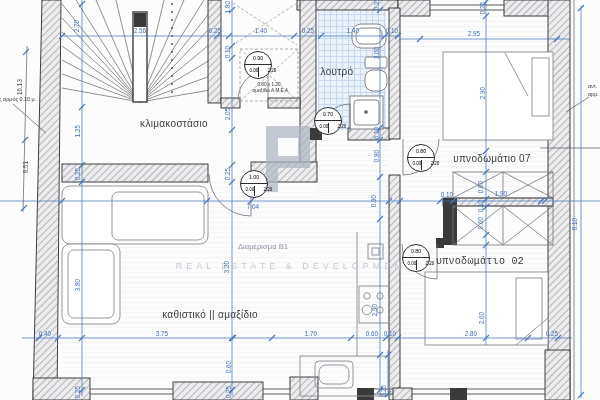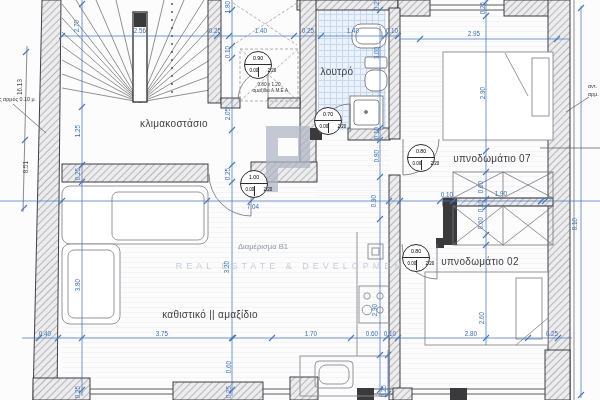--- a/index.html
+++ b/index.html
@@ -346,21 +346,21 @@
       <div class="dim" style="left: 372px; top: 334px;">0.60</div>
       <div class="dim" style="left: 390px; top: 334px;">0.10</div>
       <div class="dim" style="left: 471px; top: 334px;">2.80</div>
       <div class="dim" style="left: 552px; top: 334px;">0.25</div>
       <div class="dim rot drk" style="left: 20px; top: 87px;">16.13</div>
       <div class="dim rot drk" style="left: 26px; top: 167px;">8.51</div>
       <div class="dim rot" style="left: 575px; top: 224px;">8.10</div>
       <div class="room" style="left: 174px; top: 123px;">κλιμακοστάσιο</div>
       <div class="room" style="left: 337px; top: 71px;">λουτρό</div>
       <div class="room" style="left: 492px; top: 158px;">υπνοδωμάτιο 07</div>
-      <div class="room" style="left: 480px; top: 261px;">υπνοδωμάτιο 02</div>
+      <div class="room" style="left: 480px; top: 261px; font-family: Liberation Mono, monospace;">υπνοδωμάτιο 02</div>
       <div class="room" style="left: 210px; top: 314px;">καθιστικό || αμαξίδιο</div>
       <div class="tag" style="left: 257px; top: 64px;">
         <div class="tw">0.90</div>
         <div class="tb">
           <span>0.00</span>
           <span>2.20</span>
         </div>
       </div>
       <div class="tag" style="left: 327px; top: 120px;">
         <div class="tw">0.70</div>

